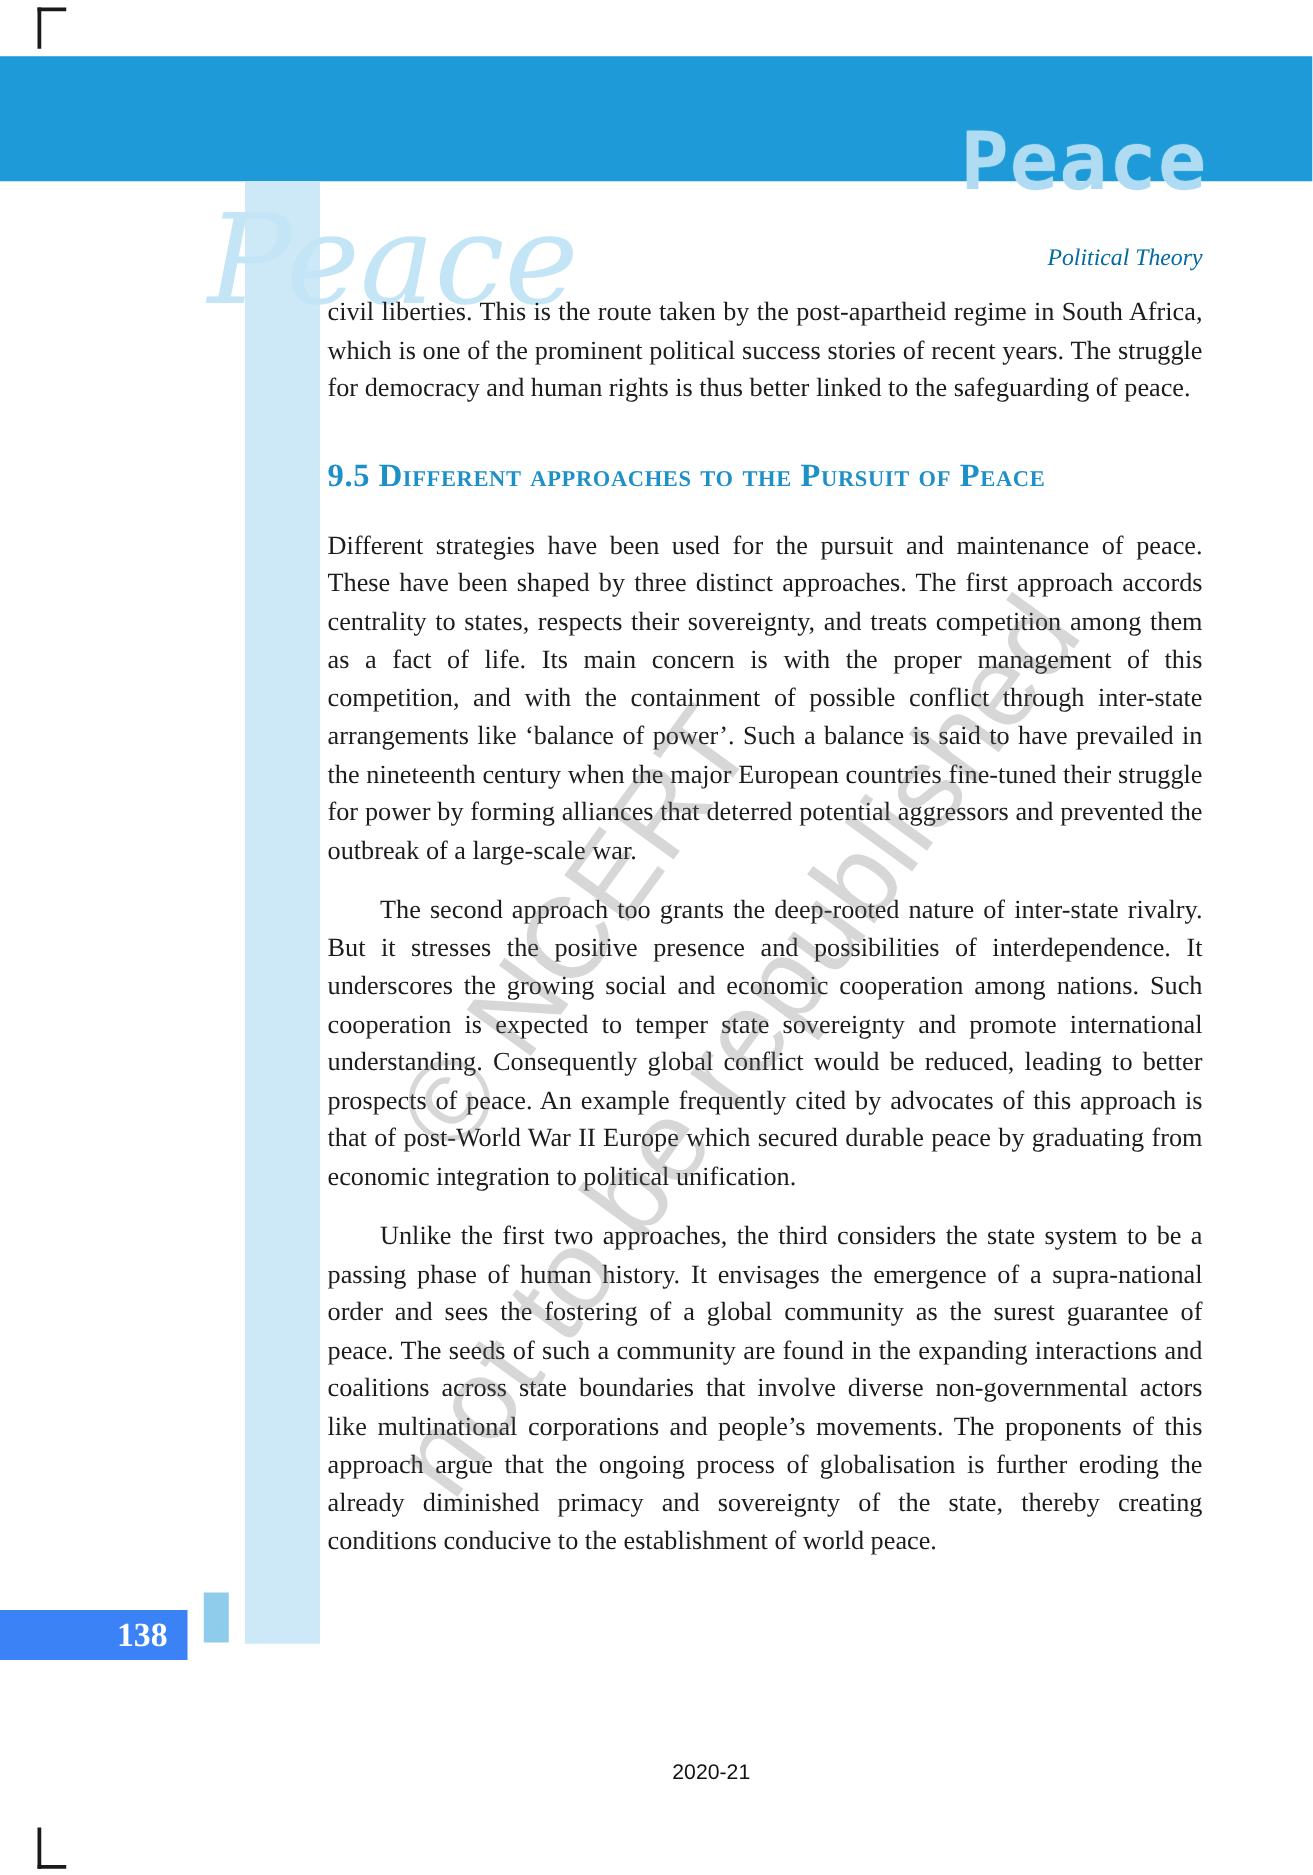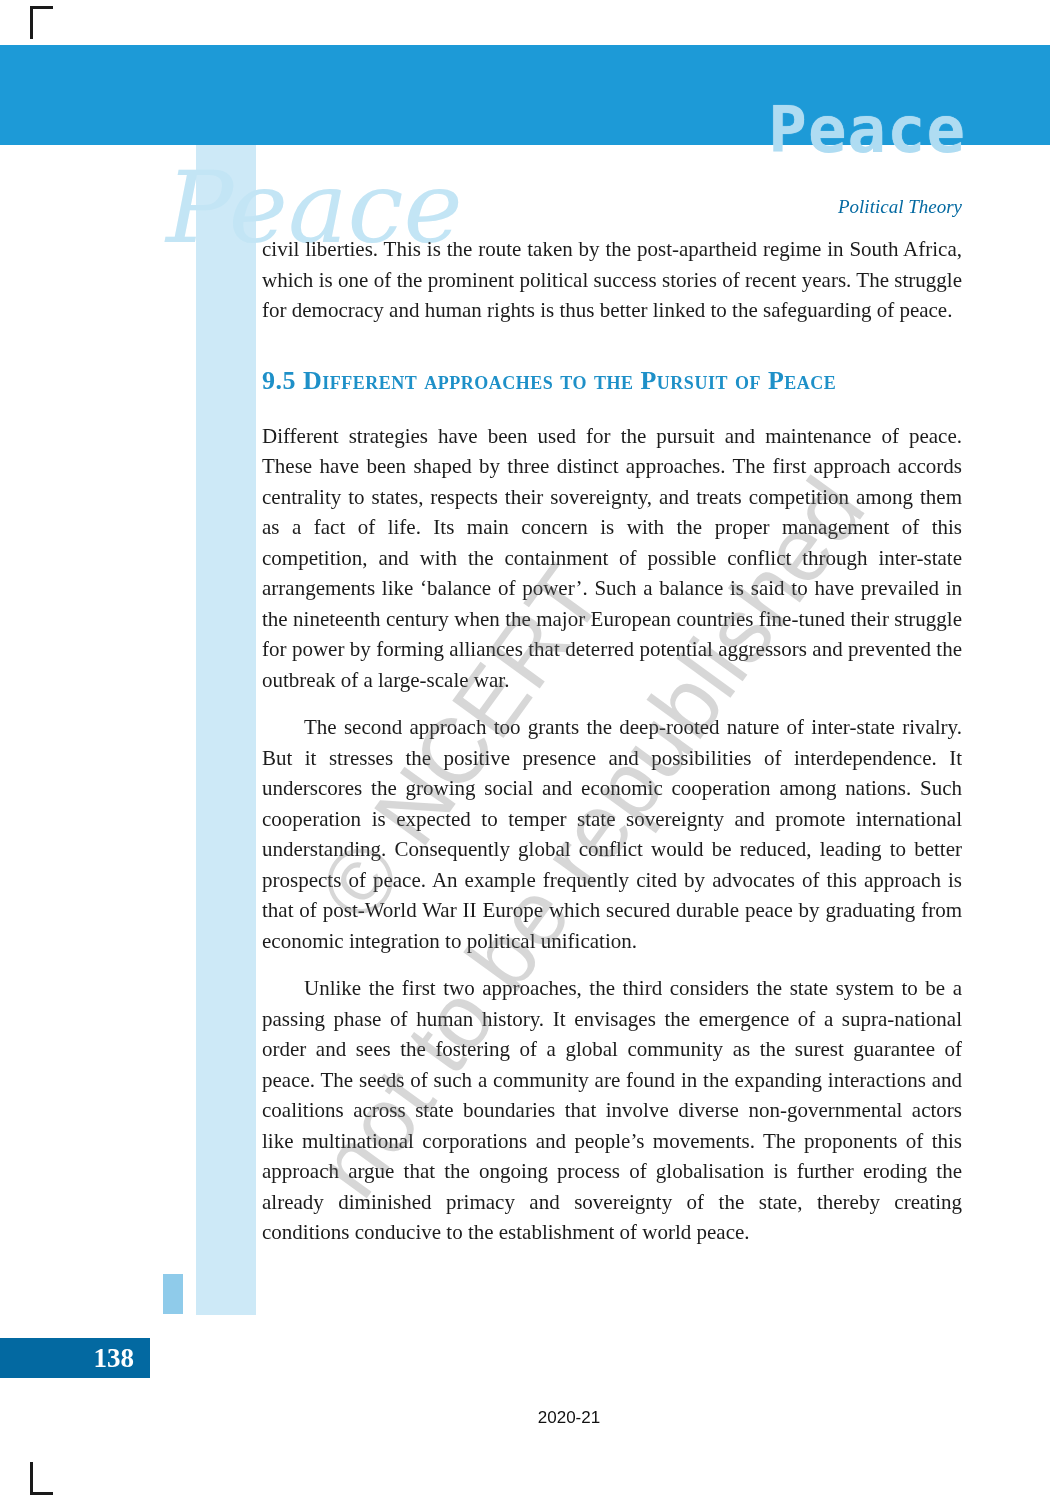--- a/index.html
+++ b/index.html
@@ -99,23 +99,23 @@
     font-variant: small-caps;
     font-weight: bold;
     font-size: 26px;
     letter-spacing: 0.5px;
     color: #1E90C8;
     line-height: 1.2;
   }
 
   
   .pagenum-box {
-    position: absolute; left: 0; top: 1338px;
+    position: absolute; left: 0; top: 1288px;
     width: 150px; height: 40px;
-    background: #0369a1;
+    background: #3b82f6;
     color: #ffffff;
     display: flex; align-items: center; justify-content: flex-end;
     padding-right: 16px; box-sizing: border-box;
     font-weight: bold; font-size: 27px;
     z-index: 3;
   }
   .pagenum-accent {
     position: absolute; left: 163px; top: 1274px;
     width: 20px; height: 40px;
     background: #8FCBEA;

